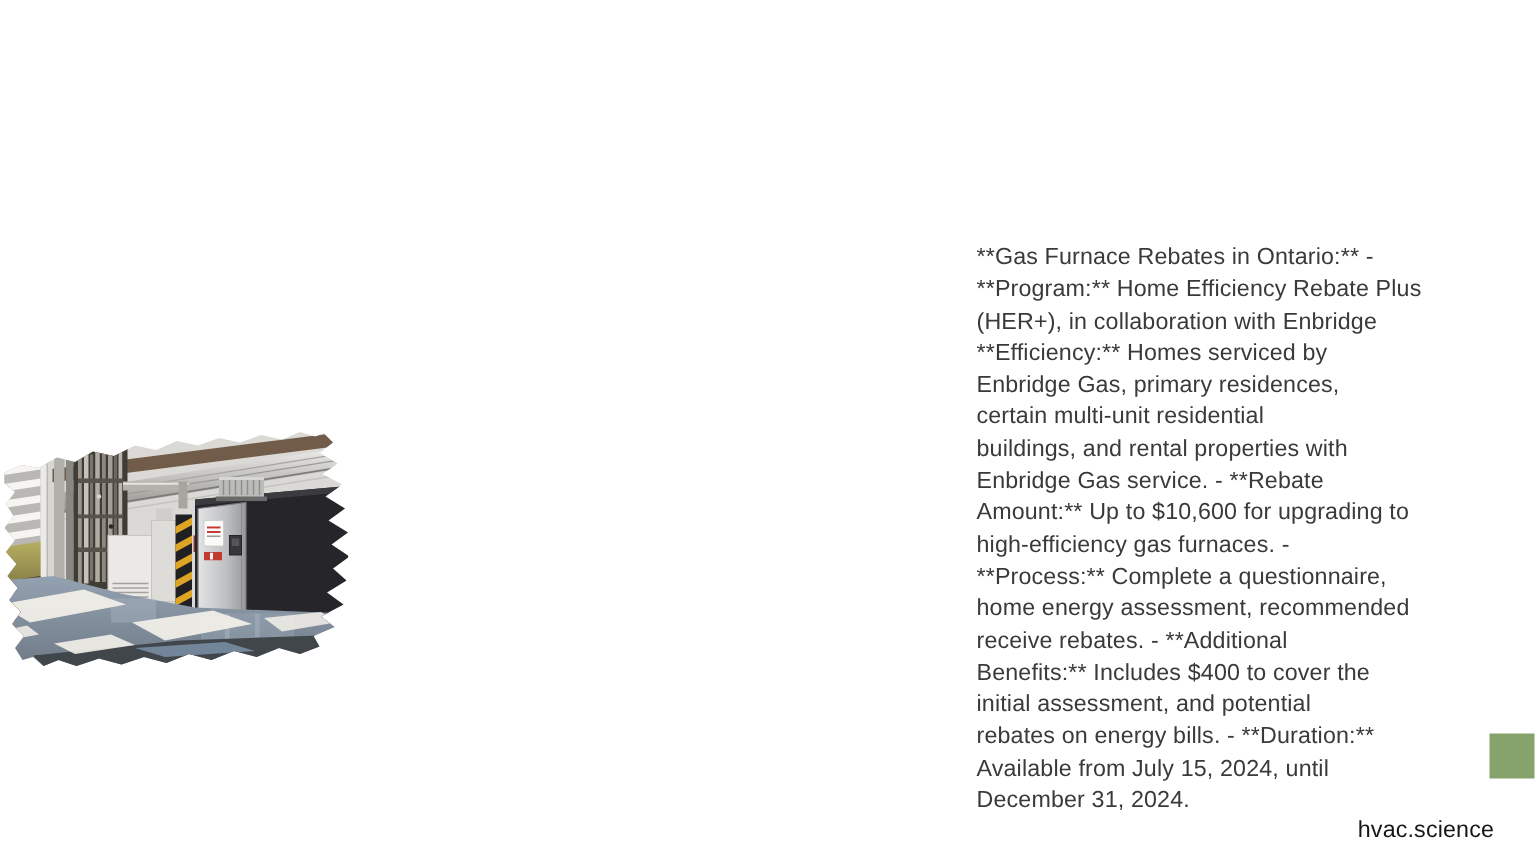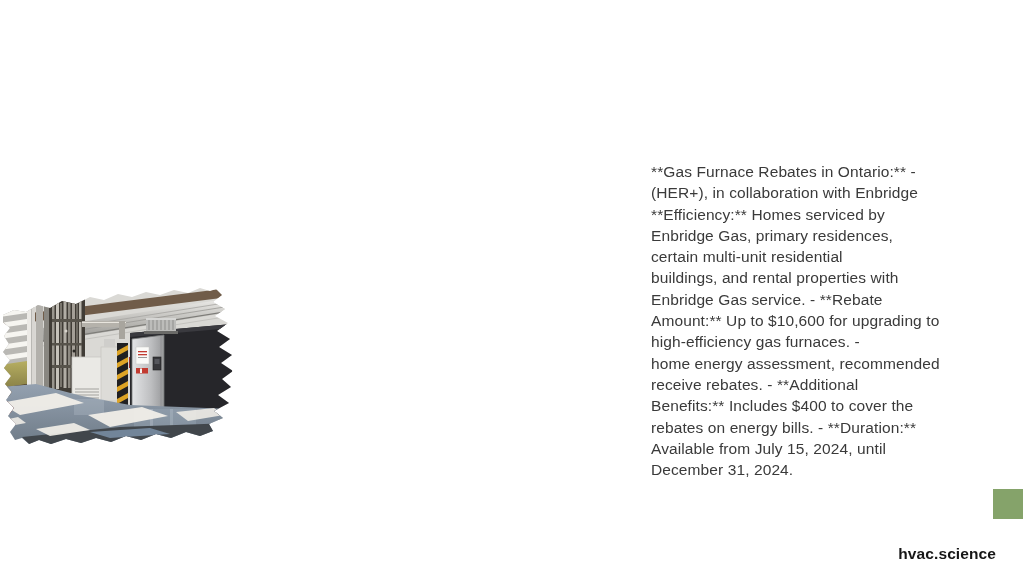--- a/index.html
+++ b/index.html
@@ -11,21 +11,21 @@
     position:absolute;left:0;top:285px;width:237px;height:172px;
   }
   .text-block{
     position:absolute;left:651px;top:161px;width:345px;
     font-size:15.5px;line-height:21.3px;letter-spacing:0.1px;
     font-weight:500;
   }
   .text-line{white-space:pre;}
   .watermark{
     position:absolute;top:545px;right:28px;
-    font-size:15.5px;font-weight:bold;letter-spacing:0.1px;
+    font-size:15.5px;font-weight:normal;letter-spacing:0.1px;
   }
   .accent-square{
     position:absolute;left:993px;top:489px;width:30px;height:30px;
   }
 </style>
 </head>
 <body>
 
 <div class="canvas">
 
@@ -163,31 +163,34 @@
         <polygon points="88,130 142,122 168,131 110,142" fill="#f4f1ea" opacity="0.92"></polygon>
         <polygon points="176,127 214,123 224,130 188,136" fill="#f4f1ea" opacity="0.85"></polygon>
         <polygon points="36,144 74,138 90,145 50,151" fill="#f4f1ea" opacity="0.9"></polygon>
         <polygon points="0,136 18,132 26,138 4,142" fill="#f4f1ea" opacity="0.85"></polygon>
       </g>
     </svg>
   </div>
 
   <div class="text-block" style="color: rgb(58, 58, 58);">
       <div class="text-line">**Gas Furnace Rebates in Ontario:** -</div>
+      <div class="text-line">**Program:** Home Efficiency Rebate Plus</div>
       <div class="text-line">(HER+), in collaboration with Enbridge</div>
       <div class="text-line">**Efficiency:** Homes serviced by</div>
       <div class="text-line">Enbridge Gas, primary residences,</div>
       <div class="text-line">certain multi-unit residential</div>
       <div class="text-line">buildings, and rental properties with</div>
       <div class="text-line">Enbridge Gas service. - **Rebate</div>
       <div class="text-line">Amount:** Up to $10,600 for upgrading to</div>
       <div class="text-line">high-efficiency gas furnaces. -</div>
+      <div class="text-line">**Process:** Complete a questionnaire,</div>
       <div class="text-line">home energy assessment, recommended</div>
       <div class="text-line">receive rebates. - **Additional</div>
       <div class="text-line">Benefits:** Includes $400 to cover the</div>
+      <div class="text-line">initial assessment, and potential</div>
       <div class="text-line">rebates on energy bills. - **Duration:**</div>
       <div class="text-line">Available from July 15, 2024, until</div>
       <div class="text-line">December 31, 2024.</div>
     </div>
 
   <div class="watermark" style="color: rgb(22, 22, 22);">hvac.science</div>
 
   <div class="accent-square" style="background-color: rgb(133, 163, 106);"></div>
 
 </div>

